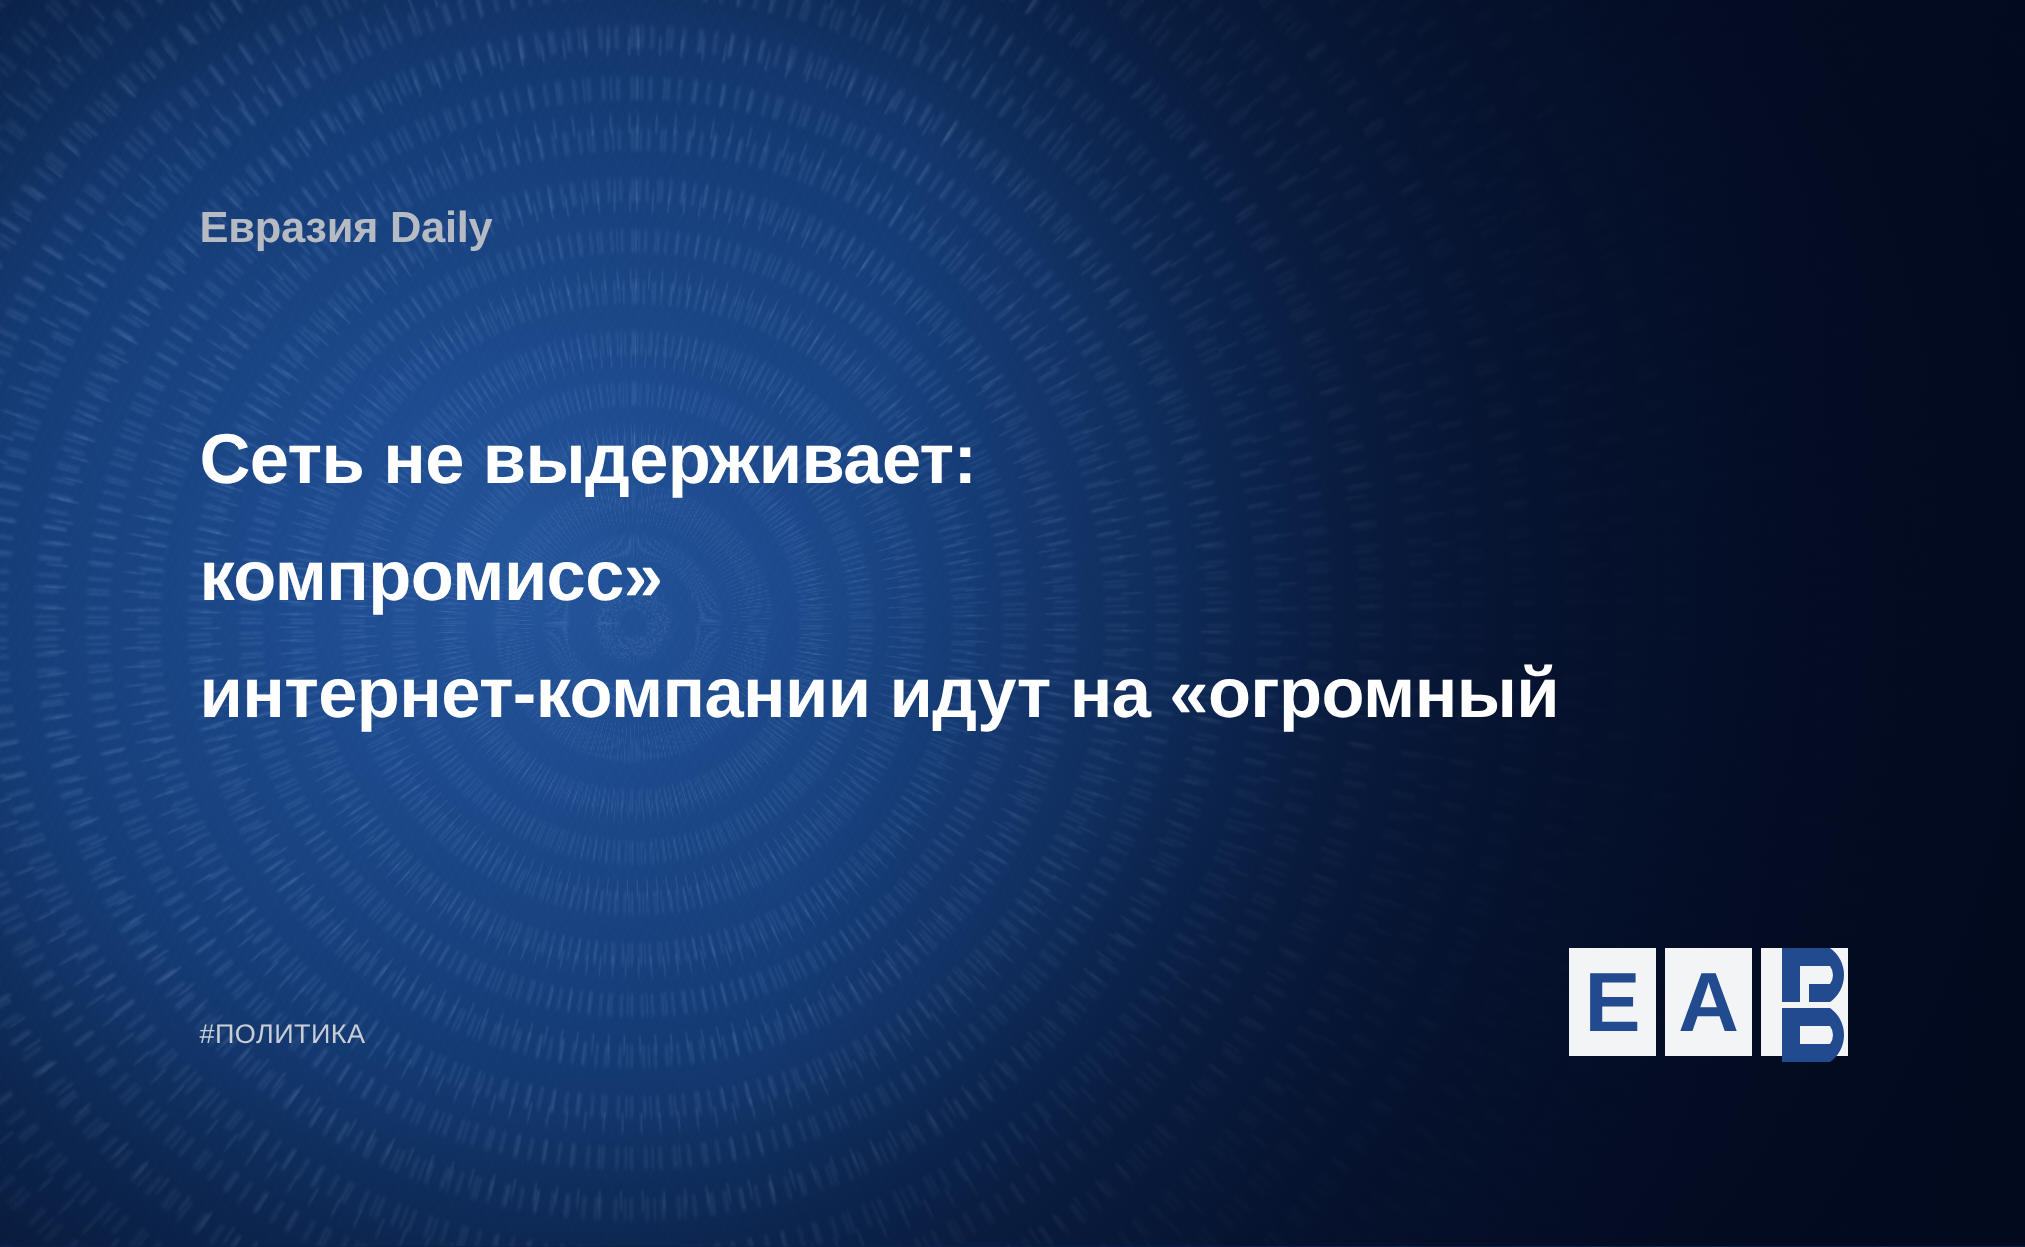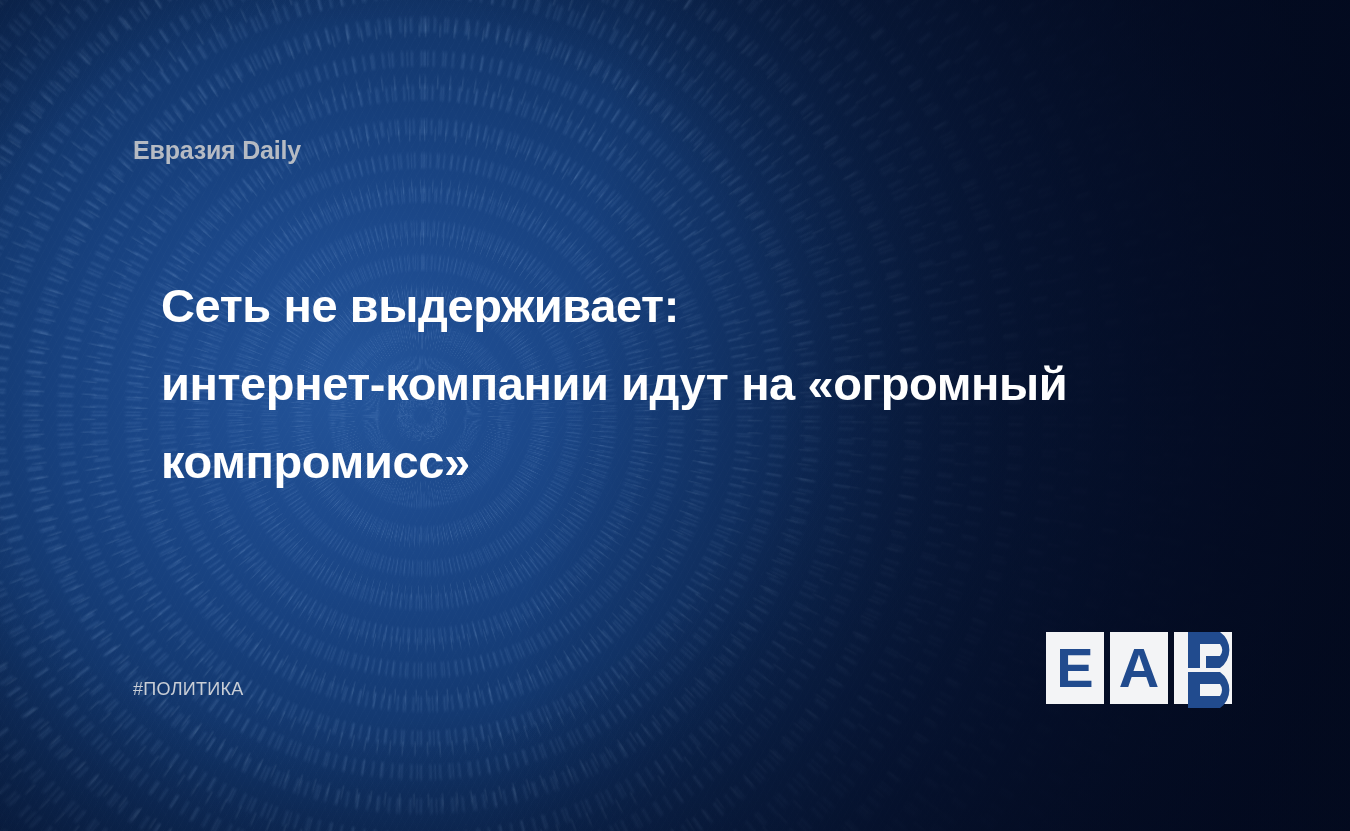--- a/index.html
+++ b/index.html
@@ -115,39 +115,39 @@
         rgba(255,255,255,0) 1px, rgba(255,255,255,0) 9px);
   }
 
   
   .content { position: absolute; inset: 0; }
 
   .brand {
     position: absolute;
     left: 133px;
     top: 136px;
-    font-size: 25px;
+    font-size: 29px;
     font-weight: bold;
     color: #b6bbc3;
     letter-spacing: -0.2px;
     white-space: nowrap;
   }
 
   .headline {
     position: absolute;
     left: 133px;
     top: 267px;
     width: 1120px;
     color: #ffffff;
     font-size: 47px;
     font-weight: bold;
     line-height: 78px;
     letter-spacing: -0.4px;
   }
-  .headline .hl-line { display: block; white-space: nowrap; margin-left: 28px; }
+  .headline .hl-line { display: block; white-space: nowrap; }
 
   .hashtag {
     position: absolute;
     left: 133px;
     top: 679px;
     font-size: 18px;
     font-weight: normal;
     color: #c9ced6;
     letter-spacing: 0.3px;
     white-space: nowrap;
@@ -200,22 +200,22 @@
   <div class="grain"></div>
   <div class="bg-dark-right"></div>
   <div class="bg-vignette"></div>
 
   <div class="content">
 
     <div class="brand">Евразия Daily</div>
 
     <div class="headline">
       <span class="hl-line">Сеть не выдерживает:</span>
+      <span class="hl-line">компромисс»</span>
       <span class="hl-line">интернет-компании идут на «огромный</span>
-      <span class="hl-line">компромисс»</span>
     </div>
 
     <div class="hashtag">#ПОЛИТИКА</div>
 
     <div class="logo">
 
       <div class="logo-tile">
         <span class="logo-letter">E</span>
       </div>
 

